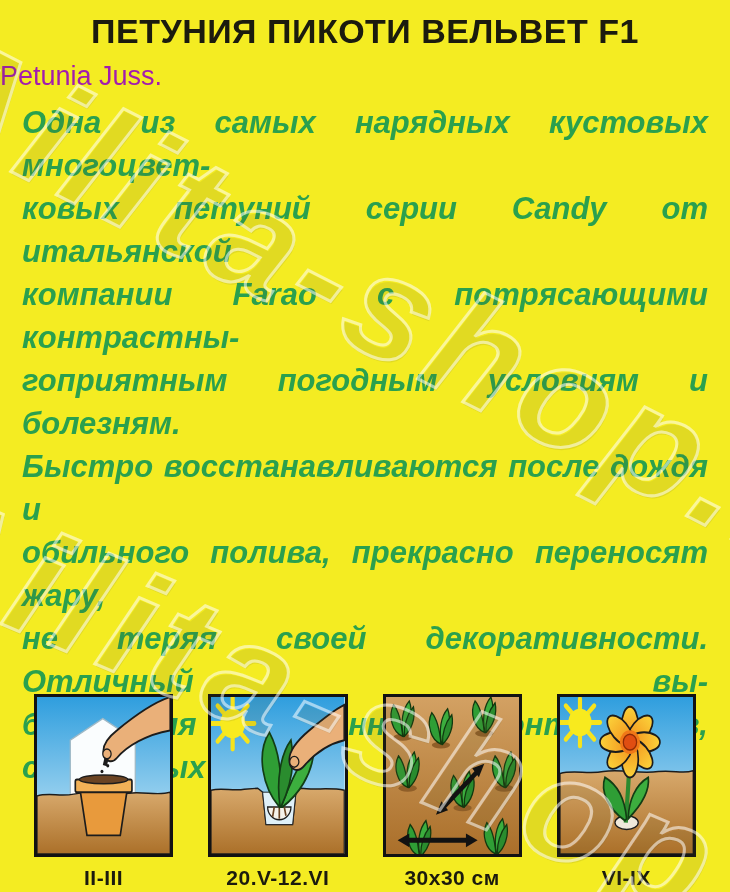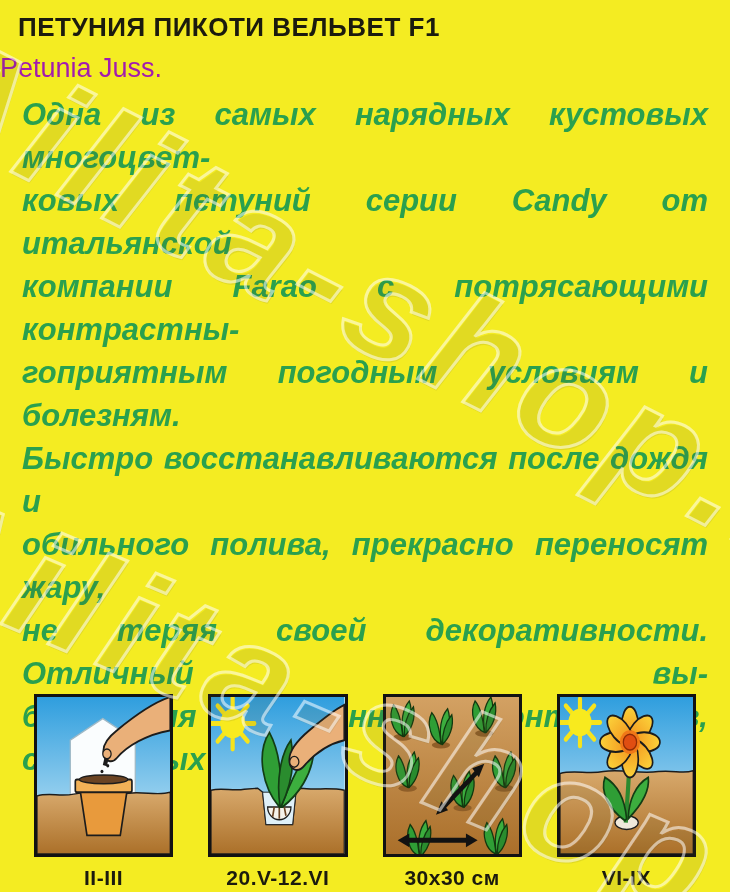--- a/index.html
+++ b/index.html
@@ -10,22 +10,22 @@
   }
   .wm{
     position:absolute;white-space:nowrap;z-index:6;pointer-events:none;
     font-weight:bold;font-style:italic;font-size:148px;letter-spacing:10px;
     color:transparent;-webkit-text-stroke:3px rgba(255,255,255,.55);
     text-shadow:2px 2px 0 rgba(90,90,40,.12);
   }
   .wm1{left:-34px;top:-4px;transform:rotate(27deg);transform-origin:0 0;}
   .wm2{left:-56px;top:452px;transform:rotate(23deg);transform-origin:0 0;}
   .title{
-    margin:12px 18px 0;text-align:left;
-    font-size:26px;font-weight:bold;color:#1b1b0e;letter-spacing:.5px;
+    margin:12px 18px 0;text-align:center;
+    font-size:34px;font-weight:bold;color:#1b1b0e;letter-spacing:.5px;
   }
   .latin{margin:10px 0 0;text-align:left;font-size:27px;color:#a21caf;}
   .desc{margin:9px 22px 0;}
   .line{
     font-size:31px;line-height:43px;font-weight:bold;font-style:italic;
     color:#2aa04e;text-align:justify;text-align-last:justify;
   }
   .picto-row{
     position:absolute;left:22px;right:22px;top:682px;
     display:flex;gap:11px;z-index:1;

